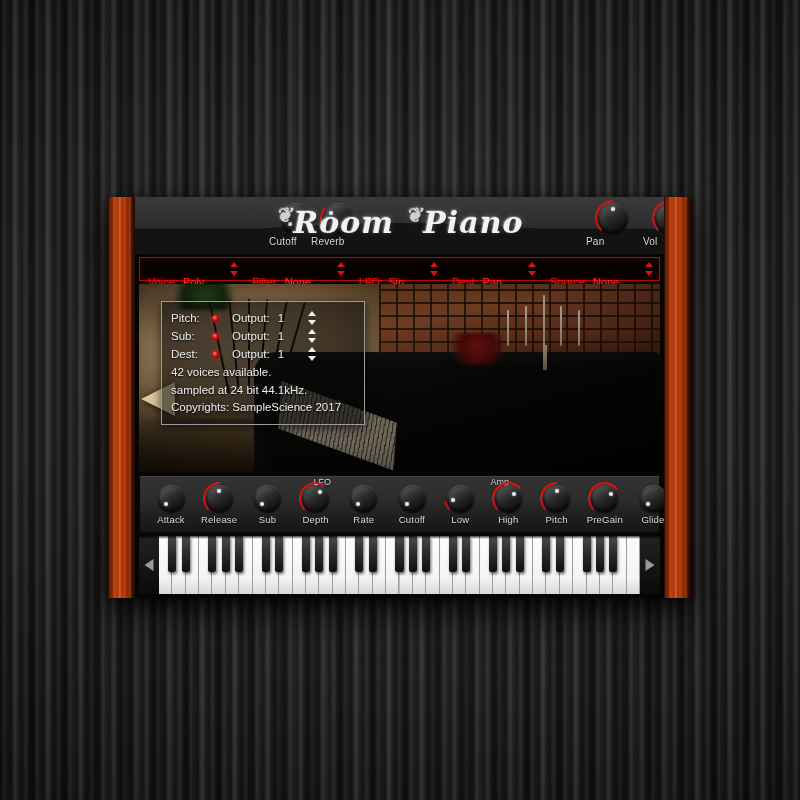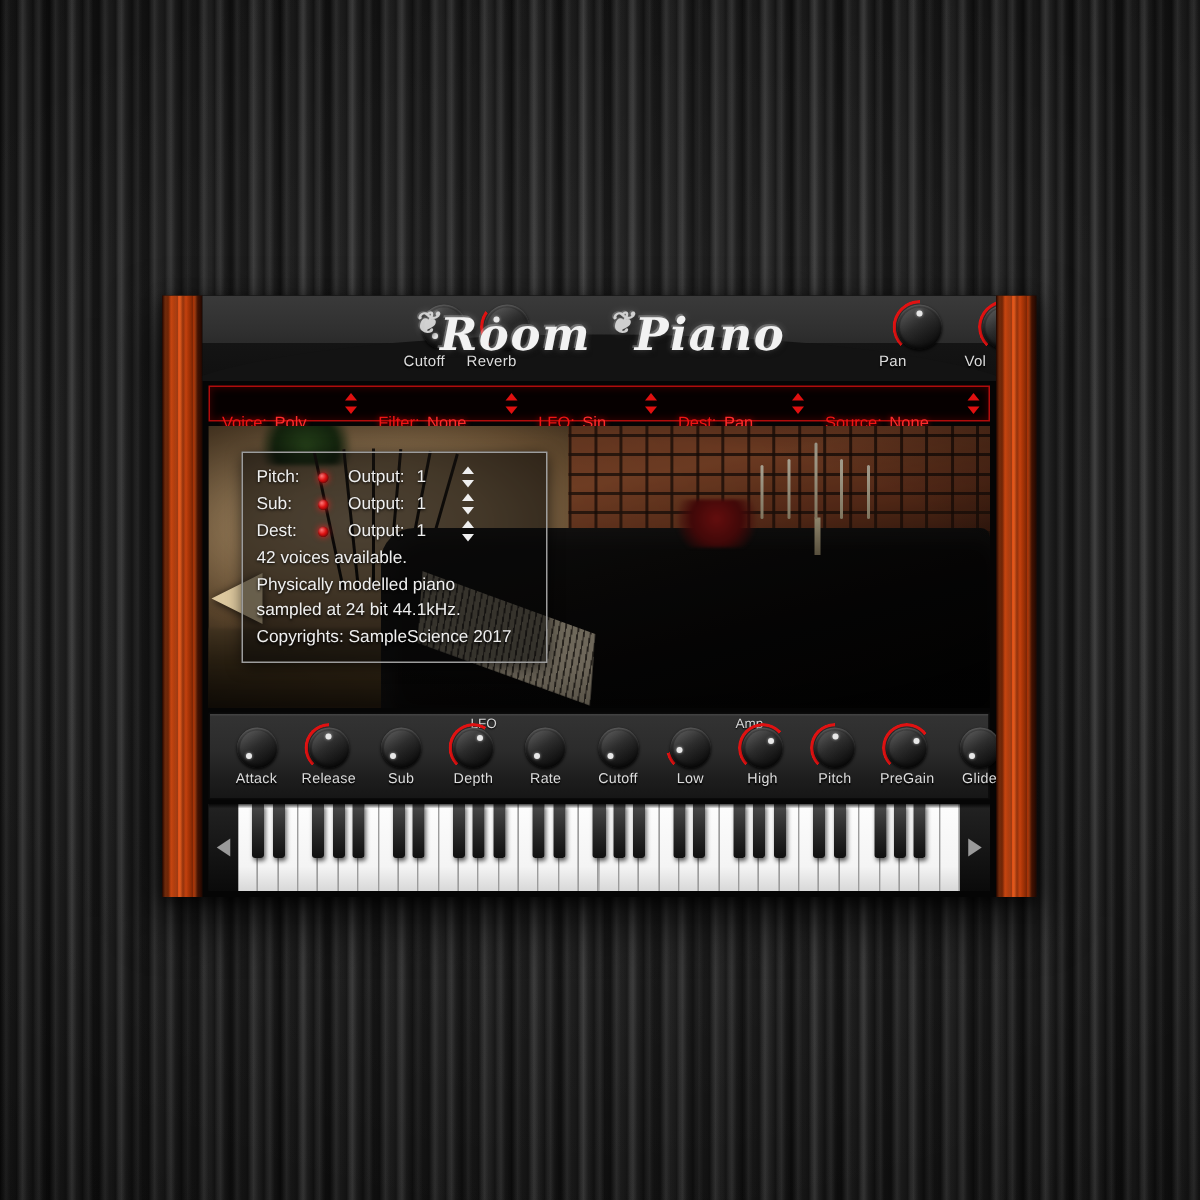--- a/index.html
+++ b/index.html
@@ -422,21 +422,20 @@
           <span class="lbl">Dest:</span>
           <span class="led"></span>
           <span class="out">Output:</span>
           <span class="num">1</span>
           <span class="ispin">
               <span class="up"></span>
               <span class="dn"></span>
             </span>
         </div>
         <div class="itext">42 voices available.</div>
-        <div class="itext">Physically modelled piano</div>
         <div class="itext">sampled at 24 bit 44.1kHz.</div>
         <div class="itext">Copyrights: SampleScience 2017</div>
       </div>
     </div>
 
     <div id="botpanel">
       <div class="grp-label" id="grp-lfo" style="left: 173.6px;">LFO</div>
       <div class="grp-label" id="grp-amp" style="left: 350.4px;">Amp</div>
     <div class="bknob-wrap" style="left: 9px;">
           <div class="knob">

